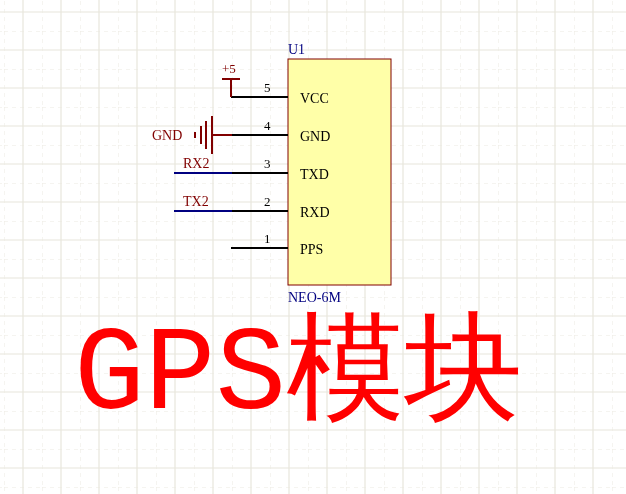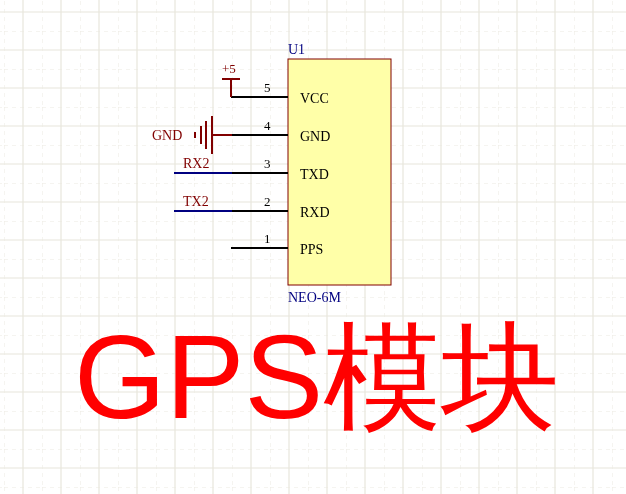--- a/index.html
+++ b/index.html
@@ -1,19 +1,19 @@
 <!DOCTYPE html>
 <html><head>
 <meta charset="utf-8">
 <style>
 html,body{margin:0;padding:0;}
 body{width:626px;height:494px;position:relative;overflow:hidden;background:#fff;font-family:"Liberation Serif",serif;}
 #grid{position:absolute;left:0;top:0;}
 svg text{font-family:"Liberation Serif",serif;}
-.big{position:absolute;left:74px;top:318px;font-family:Liberation Sans, sans-serif;font-size:118px;line-height:1;color:#ff0000;white-space:nowrap;letter-spacing:0px;}
+.big{position:absolute;left:74px;top:318px;font-family:Liberation Mono, monospace;font-size:118px;line-height:1;color:#ff0000;white-space:nowrap;letter-spacing:0px;}
 </style>
 </head>
 <body>
 
 <svg id="grid" width="626" height="494">
   <defs>
     <pattern id="g" x="4" y="-7" width="38" height="38" patternUnits="userSpaceOnUse">
       <line x1="0" y1="0" x2="0" y2="38" stroke="#ebe9e1" stroke-width="1" stroke-dasharray="4,4"></line>
       <line x1="0" y1="0" x2="38" y2="0" stroke="#ebe9e1" stroke-width="1" stroke-dasharray="4,4"></line>
       <line x1="19" y1="0" x2="19" y2="38" stroke="#e8e6dc" stroke-width="1.2"></line>

